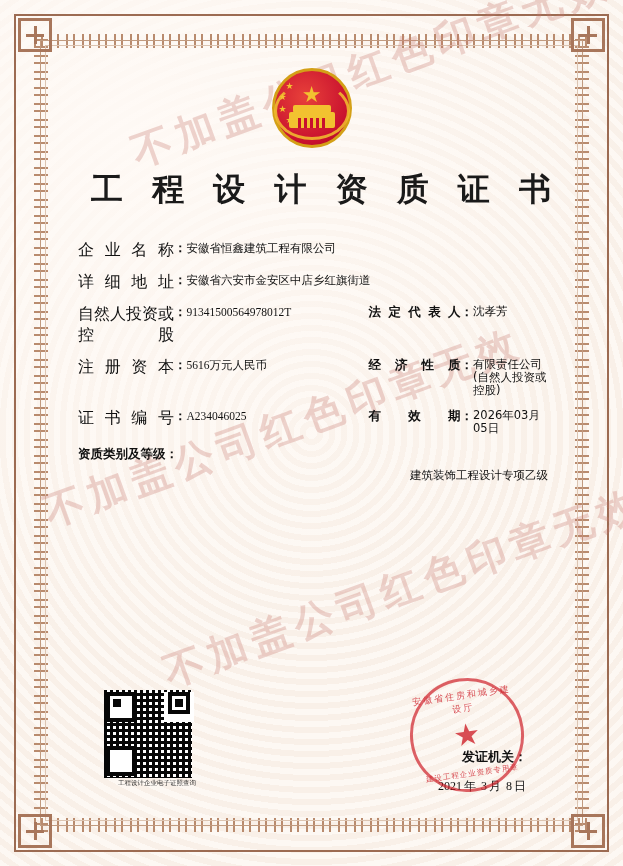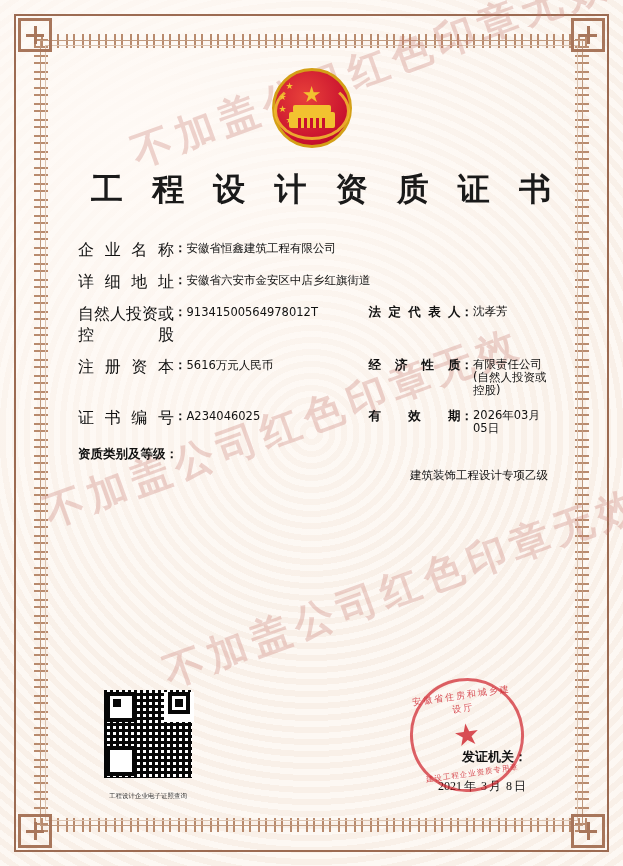--- a/index.html
+++ b/index.html
@@ -103,21 +103,21 @@
     position:absolute;left:78px;top:240px;width:470px;
     font-size:12.5px;color:#111;
   }
   .row{display:flex;align-items:flex-start;margin-bottom:11px;}
   .lbl{
     width:96px;flex:0 0 96px;font-weight:normal;font-size:16px;
     letter-spacing:0px;text-align:justify;text-align-last:justify;
   }
   .colon{flex:0 0 9px;font-weight:bold;}
   .val{flex:1;font-size:11.5px;line-height:14px;padding-top:1px;}
-  .row.two .val{flex:0 0 178px;}
+  .row.two .val{flex:0 0 178px;font-family:Liberation Serif, serif;}
   .lbl2{
     width:92px;flex:0 0 92px;font-weight:bold;font-size:12.5px;
     text-align:justify;text-align-last:justify;margin-left:4px;
   }
   .val2{flex:1;font-size:11.5px;line-height:13px;padding-top:1px;}
   .qual-label{font-weight:bold;font-size:12.5px;margin-top:2px;}
   .qual-items{font-size:11.5px;margin-top:4px;padding-left:22px;line-height:16px;text-align:right;}
 
   
   .qr-wrap{position:absolute;left:100px;top:690px;width:96px;text-align:center;}
@@ -132,21 +132,21 @@
     filter:contrast(1.1);
   }
   .qr:before,.qr:after{
     content:"";position:absolute;width:22px;height:22px;border:4px solid #111;background:#fff;
   }
   .qr:before{left:2px;top:2px;box-shadow:0 0 0 0 #fff, 58px 0 0 0 #fff;}
   .qr:after{left:2px;bottom:2px;}
   .qr .eye3{position:absolute;right:2px;top:2px;width:22px;height:22px;border:4px solid #111;background:#fff;box-sizing:border-box;}
   .qr .eye-dot{position:absolute;width:8px;height:8px;background:#111;}
   .qr .d1{left:9px;top:9px}.qr .d2{right:9px;top:9px}.qr .d3{left:9px;bottom:9px}
-  .qr-caption{font-size:6.5px;color:#333;margin-top:14px;letter-spacing:0px;}
+  .qr-caption{font-size:6.5px;color:#333;margin-top:1px;letter-spacing:0px;text-align:right;}
 
   
   .issuer{
     position:absolute;right:96px;top:748px;font-size:13px;font-weight:bold;color:#111;
   }
   .issue-date{
     position:absolute;right:96px;top:778px;font-size:12px;color:#111;font-family:Liberation Serif, serif;
   }
   .issue-date span{margin:0 1px;}
 

